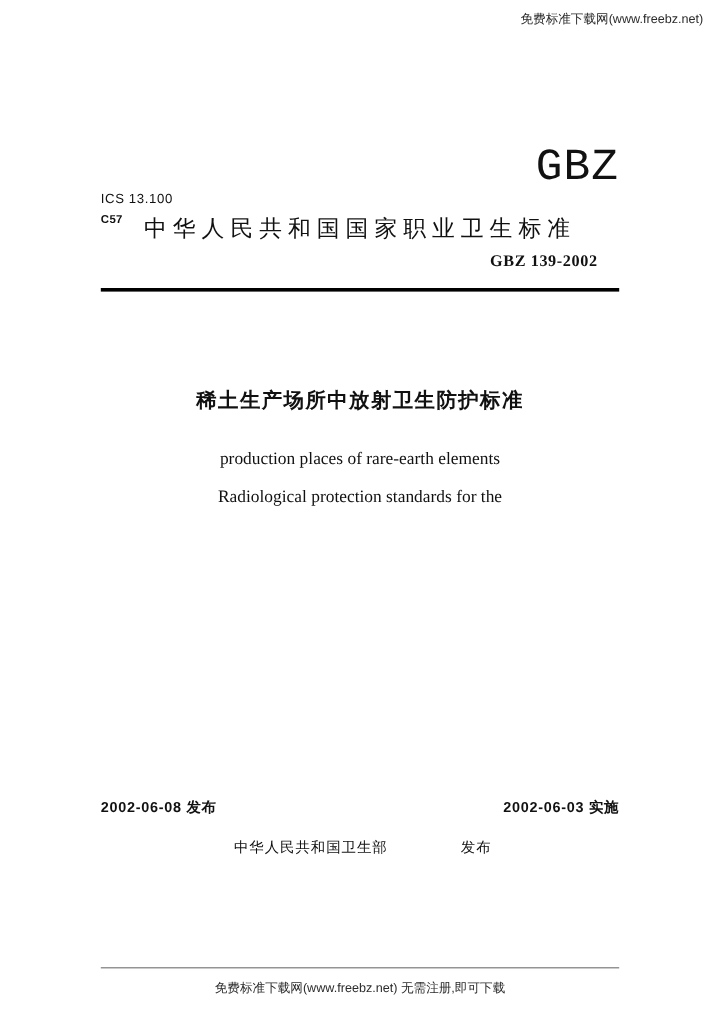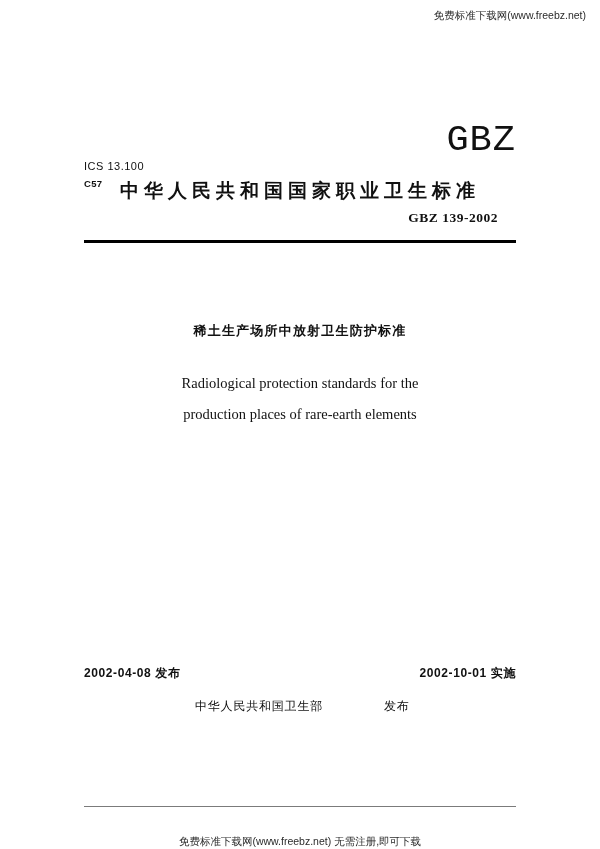--- a/index.html
+++ b/index.html
@@ -71,21 +71,21 @@
     text-align: center;
   }
 
   .std-title {
     position: absolute;
     left: 0;
     top: 68px;
     width: 432px;
     text-align: center;
     font-family: "Liberation Sans", sans-serif;
-    font-weight: bold;
+    font-weight: normal;
     font-size: 19px;
     letter-spacing: 5px;
     color: #111;
     white-space: nowrap;
   }
 
   .std-number {
     position: absolute;
     right: 18px;
     top: 100px;
@@ -106,21 +106,21 @@
   }
 
   .cn-subject {
     position: absolute;
     left: 0;
     top: 212px;
     width: 432px;
     text-align: center;
     font-family: "Liberation Sans", sans-serif;
     font-weight: bold;
-    font-size: 13px;
+    font-size: 17px;
     letter-spacing: 1.2px;
     color: #111;
   }
 
   .en-subject {
     position: absolute;
     left: 0;
     top: 258px;
     width: 432px;
     text-align: center;
@@ -184,21 +184,20 @@
   }
   .bottom-watermark {
     position: absolute;
     left: 0;
     top: 817px;
     width: 600px;
     text-align: center;
     font-family: "Liberation Sans", sans-serif;
     font-size: 10.5px;
     color: #2b2b2b;
-    margin-top: 18px;
   }
 </style>
 </head>
 <body>
 
 <div class="page">
 
   <div class="top-watermark">免费标准下载网(www.freebz.net)</div>
 
   <div class="content">
@@ -212,27 +211,27 @@
 
     <div class="std-title">中华人民共和国国家职业卫生标准</div>
 
     <div class="std-number">GBZ 139-2002</div>
 
     <div class="rule"></div>
 
     <div class="cn-subject">稀土生产场所中放射卫生防护标准</div>
 
     <div class="en-subject">
+      <div>production places of rare-earth elements</div>
       <div>Radiological protection standards for the</div>
-      <div>production places of rare-earth elements</div>
     </div>
 
     <div class="footer-dates">
-      <span class="left">2002-04-08 发布</span>
-      <span class="right">2002-10-01 实施</span>
+      <span class="left">2002-06-08 发布</span>
+      <span class="right">2002-06-03 实施</span>
     </div>
 
     <div class="publisher-row">
       <span class="org">中华人民共和国卫生部</span>
       <span class="verb">发布</span>
     </div>
 
   </div>
 
   <div class="bottom-rule"></div>

